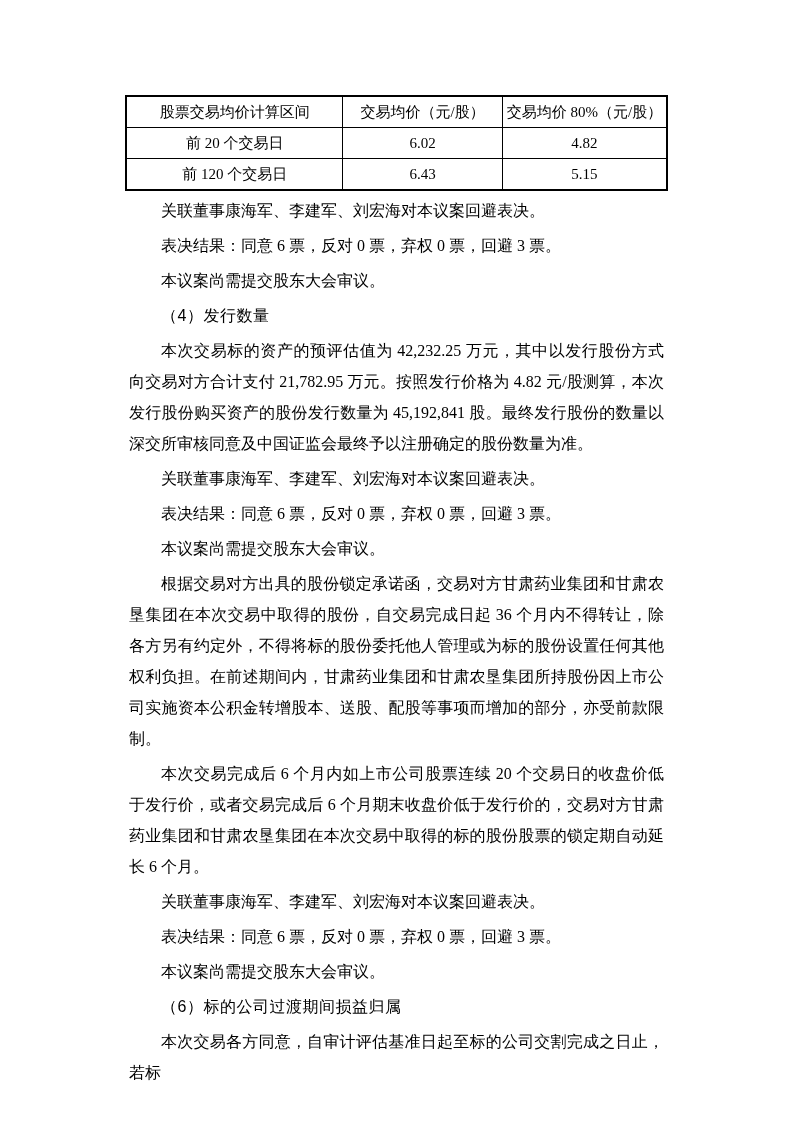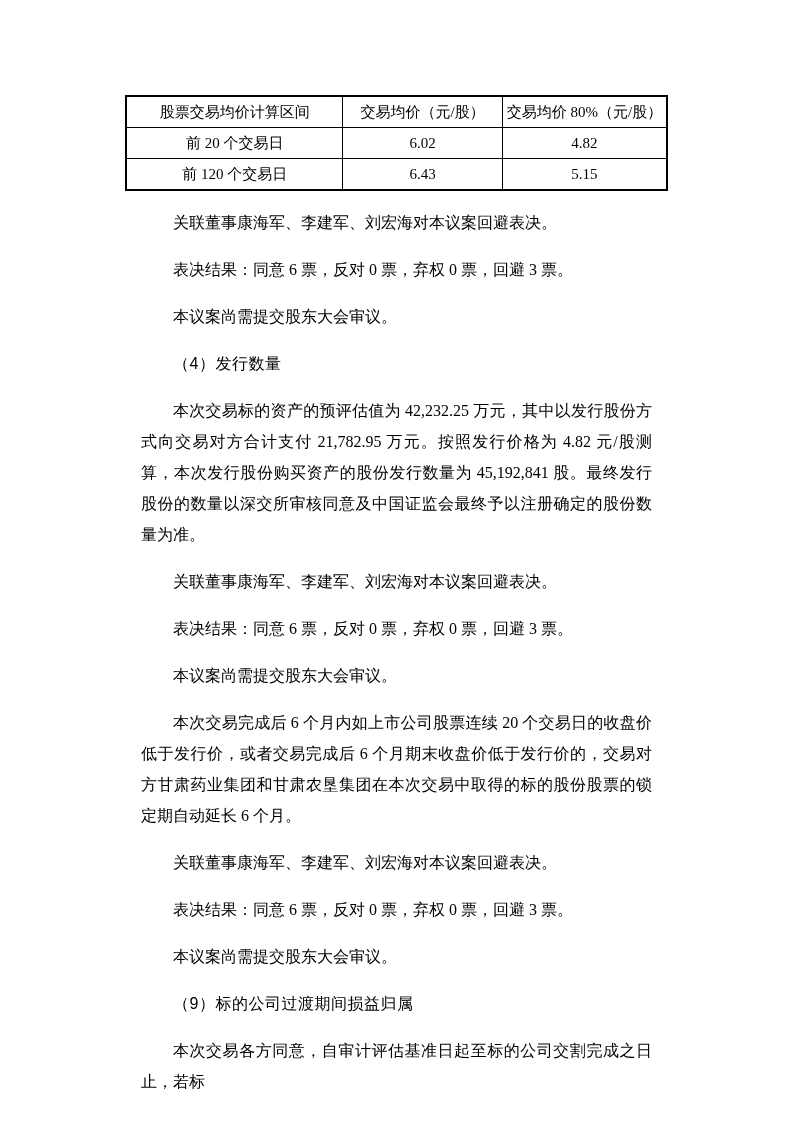--- a/index.html
+++ b/index.html
@@ -43,21 +43,21 @@
   .col-avg    { width: 159px; }
   .col-avg80  { width: 164px; }
 
   .text-block {
     margin-top: 4px;
     font-size: 16px;
     line-height: 31px;
     text-align: justify;
   }
   .text-block p {
-    margin: 16px;
+    margin: 4px;
     padding: 0;
     text-indent: 32px;
   }
   .text-block p.heading {
     font-weight: normal;
     font-family: "Liberation Sans", "DejaVu Sans", sans-serif;
     letter-spacing: 0.5px;
   }
 </style>
 </head>
@@ -94,21 +94,22 @@
 
   <div class="text-block">
     <p class="para">关联董事康海军、李建军、刘宏海对本议案回避表决。</p>
     <p class="para">表决结果：同意 6 票，反对 0 票，弃权 0 票，回避 3 票。</p>
     <p class="para">本议案尚需提交股东大会审议。</p>
     <p class="heading">（4）发行数量</p>
     <p class="para">本次交易标的资产的预评估值为 42,232.25 万元，其中以发行股份方式向交易对方合计支付 21,782.95 万元。按照发行价格为 4.82 元/股测算，本次发行股份购买资产的股份发行数量为 45,192,841 股。最终发行股份的数量以深交所审核同意及中国证监会最终予以注册确定的股份数量为准。</p>
     <p class="para">关联董事康海军、李建军、刘宏海对本议案回避表决。</p>
     <p class="para">表决结果：同意 6 票，反对 0 票，弃权 0 票，回避 3 票。</p>
     <p class="para">本议案尚需提交股东大会审议。</p>
+    <p class="para">根据交易对方出具的股份锁定承诺函，交易对方甘肃药业集团和甘肃农垦集团在本次交易中取得的股份，自交易完成日起 36 个月内不得转让，除各方另有约定外，不得将标的股份委托他人管理或为标的股份设置任何其他权利负担。在前述期间内，甘肃药业集团和甘肃农垦集团所持股份因上市公司实施资本公积金转增股本、送股、配股等事项而增加的部分，亦受前款限制。</p>
     <p class="para">本次交易完成后 6 个月内如上市公司股票连续 20 个交易日的收盘价低于发行价，或者交易完成后 6 个月期末收盘价低于发行价的，交易对方甘肃药业集团和甘肃农垦集团在本次交易中取得的标的股份股票的锁定期自动延长 6 个月。</p>
     <p class="para">关联董事康海军、李建军、刘宏海对本议案回避表决。</p>
     <p class="para">表决结果：同意 6 票，反对 0 票，弃权 0 票，回避 3 票。</p>
     <p class="para">本议案尚需提交股东大会审议。</p>
-    <p class="heading">（9）标的公司过渡期间损益归属</p>
+    <p class="heading">（6）标的公司过渡期间损益归属</p>
     <p class="para">本次交易各方同意，自审计评估基准日起至标的公司交割完成之日止，若标</p>
   </div>
 
 </div>
 
 </body></html>

